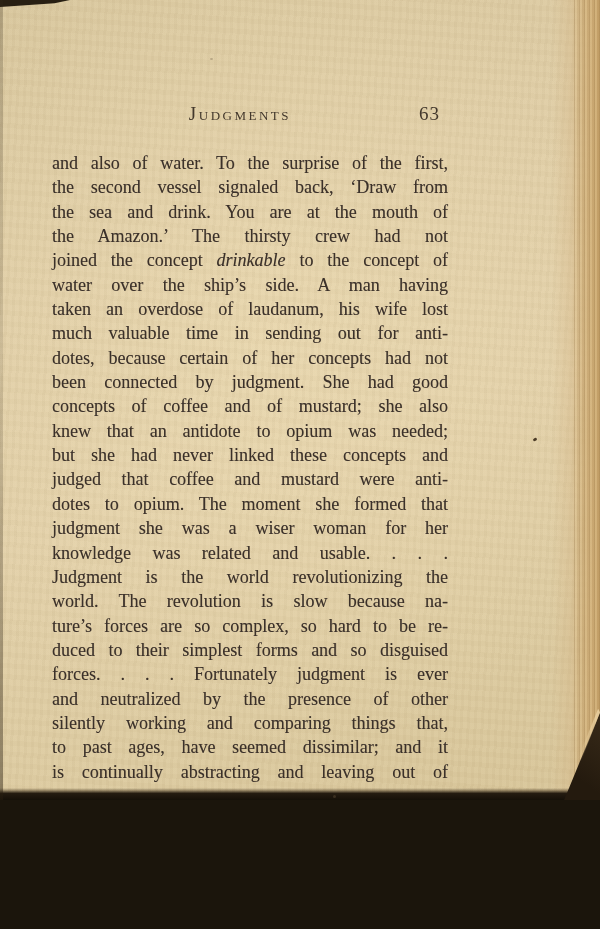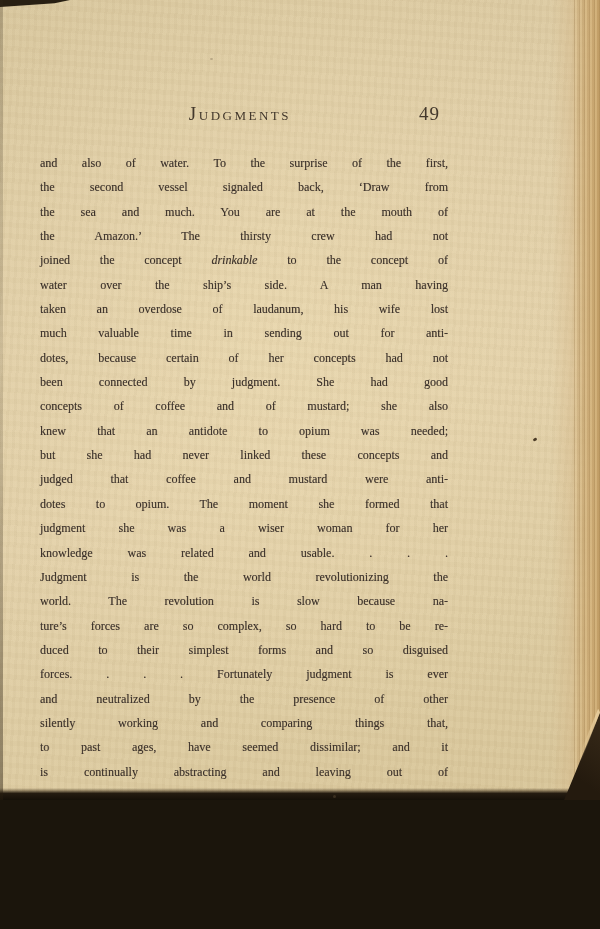--- a/index.html
+++ b/index.html
@@ -54,25 +54,26 @@
 
   .text-block {
     position: absolute;
     left: 40px;
     top: 151px;
     width: 408px;
   }
   .line {
     text-align: justify;
     text-align-last: justify;
-    font-size: 12px;
+    font-size: 18px;
     line-height: 24.35px;
     white-space: normal;
     color: #3b312a;
     text-shadow: 0.3px 0.3px 0 rgba(59,49,42,.35);
+    margin-left: 12px;
   }
   .line em { font-style: italic; }
 
   
   .edge-right {
     position: absolute;
     top: 0; right: 0;
     width: 48px; height: 929px;
     background: linear-gradient(to right,
       rgba(211,180,132,0) 0%,
@@ -135,27 +136,27 @@
 </style>
 </head>
 <body>
 
 <div class="scan">
 
   <div class="grain"></div>
 
   <div class="header">
     <span class="running-title">Judgments</span>
-    <span class="page-number">49</span>
+    <span class="page-number">63</span>
   </div>
 
   <div class="text-block" id="text-block">
       <div class="line"><span>and also of water.  To the surprise of the first,</span></div>
       <div class="line"><span>the second vessel signaled back, ‘Draw from</span></div>
-      <div class="line"><span>the sea and much.  You are at the mouth of</span></div>
+      <div class="line"><span>the sea and drink.  You are at the mouth of</span></div>
       <div class="line"><span>the Amazon.’  The thirsty crew had not</span></div>
       <div class="line"><span>joined the concept </span><em>drinkable</em><span> to the concept of</span></div>
       <div class="line"><span>water over the ship’s side.  A man having</span></div>
       <div class="line"><span>taken an overdose of laudanum, his wife lost</span></div>
       <div class="line"><span>much valuable time in sending out for anti-</span></div>
       <div class="line"><span>dotes, because certain of her concepts had not</span></div>
       <div class="line"><span>been connected by judgment.  She had good</span></div>
       <div class="line"><span>concepts of coffee and of mustard; she also</span></div>
       <div class="line"><span>knew that an antidote to opium was needed;</span></div>
       <div class="line"><span>but she had never linked these concepts and</span></div>

